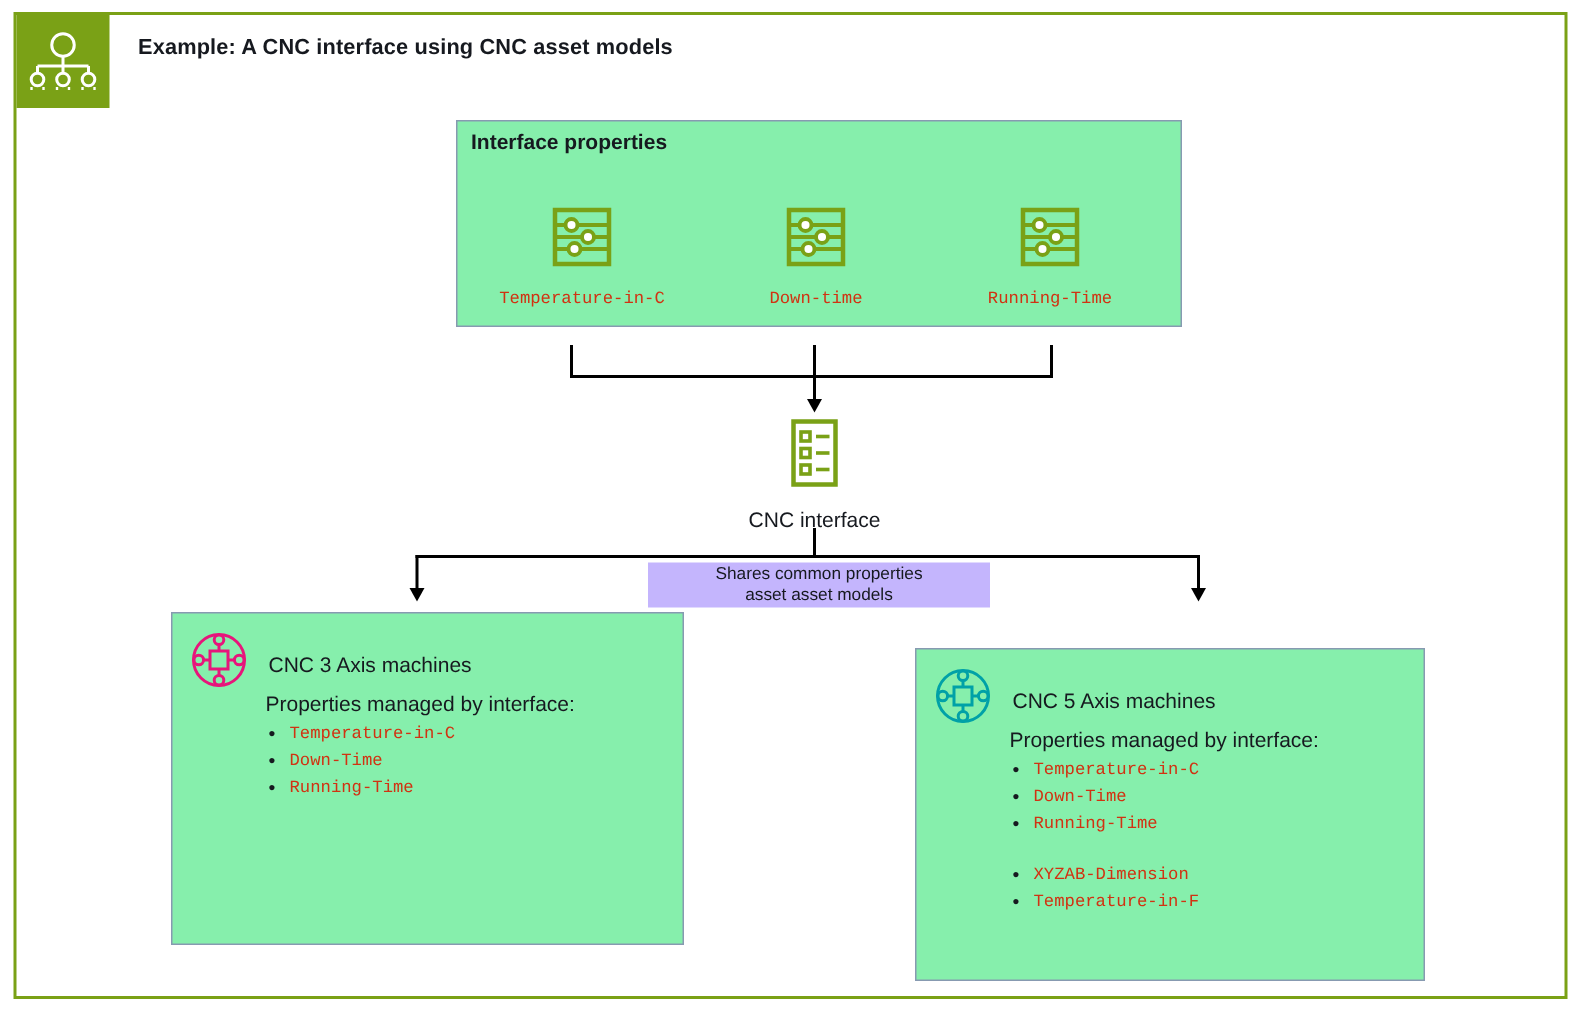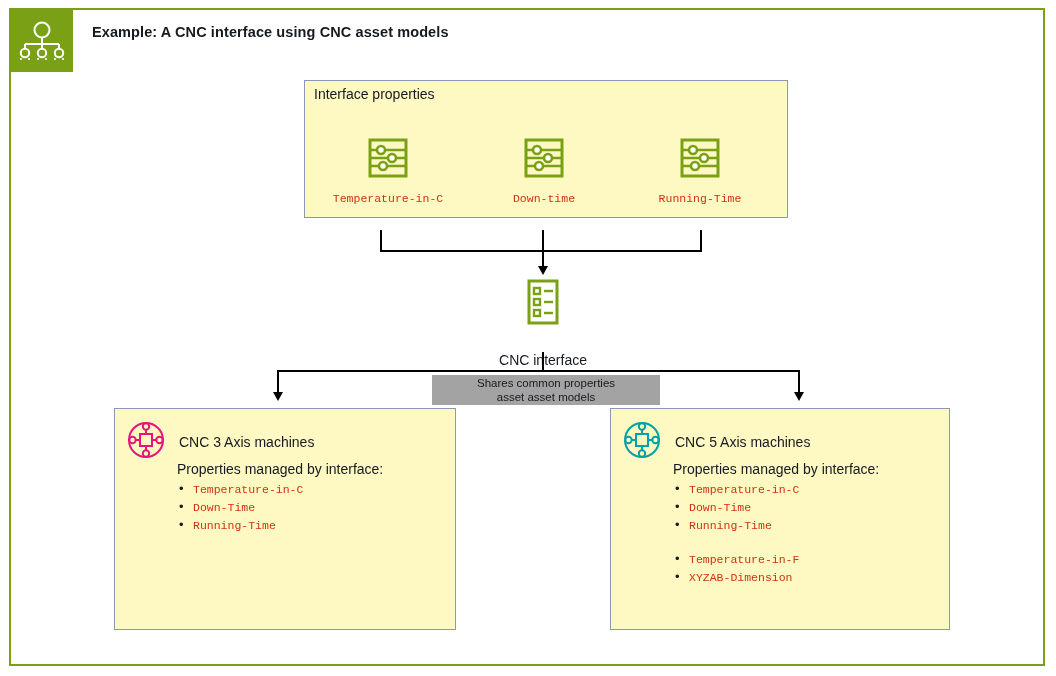--- a/index.html
+++ b/index.html
@@ -44,28 +44,29 @@
     font-size: 14.5px;
     font-weight: bold;
     color: #16191f;
     letter-spacing: 0.1px;
     white-space: nowrap;
   }
   
   .slate-box {
     position: absolute;
     border: 1px solid #879ab1;
-    background: #fef9c3;
+    background: #86efac;
     box-sizing: border-box;
   }
   .box-caption {
     position: absolute;
     font-size: 14px;
     color: #16191f;
     white-space: nowrap;
+    font-weight: bold;
   }
   
   #interface-properties-box {
     left: 304px;
     top: 80px;
     width: 484px;
     height: 138px;
   }
   #interface-properties-title {
     left: 314px;
@@ -102,43 +103,43 @@
 
   
   #cnc-interface-node {
     position: absolute;
     left: 494px;
     top: 278px;
     width: 98px;
     text-align: center;
   }
   #cnc-interface-node .node-label {
-    margin-top: 20px;
+    margin-top: 5px;
     font-size: 14px;
     color: #16191f;
     white-space: nowrap;
   }
 
   
   #shares-label {
     position: absolute;
     left: 432px;
     top: 375px;
     width: 224px;
     text-align: center;
     font-size: 11.5px;
     line-height: 14px;
     color: #16191f;
-    background: #a3a3a3;
+    background: #c4b5fd;
     padding: 1px 2px;
   }
 
   
   #cnc3-box { left: 114px;  top: 408px; width: 342px; height: 222px; }
-  #cnc5-box { left: 610px;  top: 408px; width: 340px; height: 222px; }
+  #cnc5-box { left: 610px;  top: 432px; width: 340px; height: 222px; }
 
   .machine-inner { position: absolute; left: 0; top: 0; right: 0; bottom: 0; }
   .machine-head {
     position: absolute;
     left: 12px;
     top: 12px;
     display: flex;
     align-items: center;
   }
   .machine-head .machine-title {
@@ -335,20 +336,20 @@
 
       <div class="machine-body">
         <p class="section-heading">Properties managed by interface:</p>
         <ul class="prop-list">
           <li>Temperature-in-C</li>
           <li>Down-Time</li>
           <li>Running-Time</li>
         </ul>
         <div class="spacer-gap"></div>
         <ul class="prop-list">
+          <li>XYZAB-Dimension</li>
           <li>Temperature-in-F</li>
-          <li>XYZAB-Dimension</li>
         </ul>
       </div>
     </div>
   </div>
 
 </div>
 
 </body></html>

